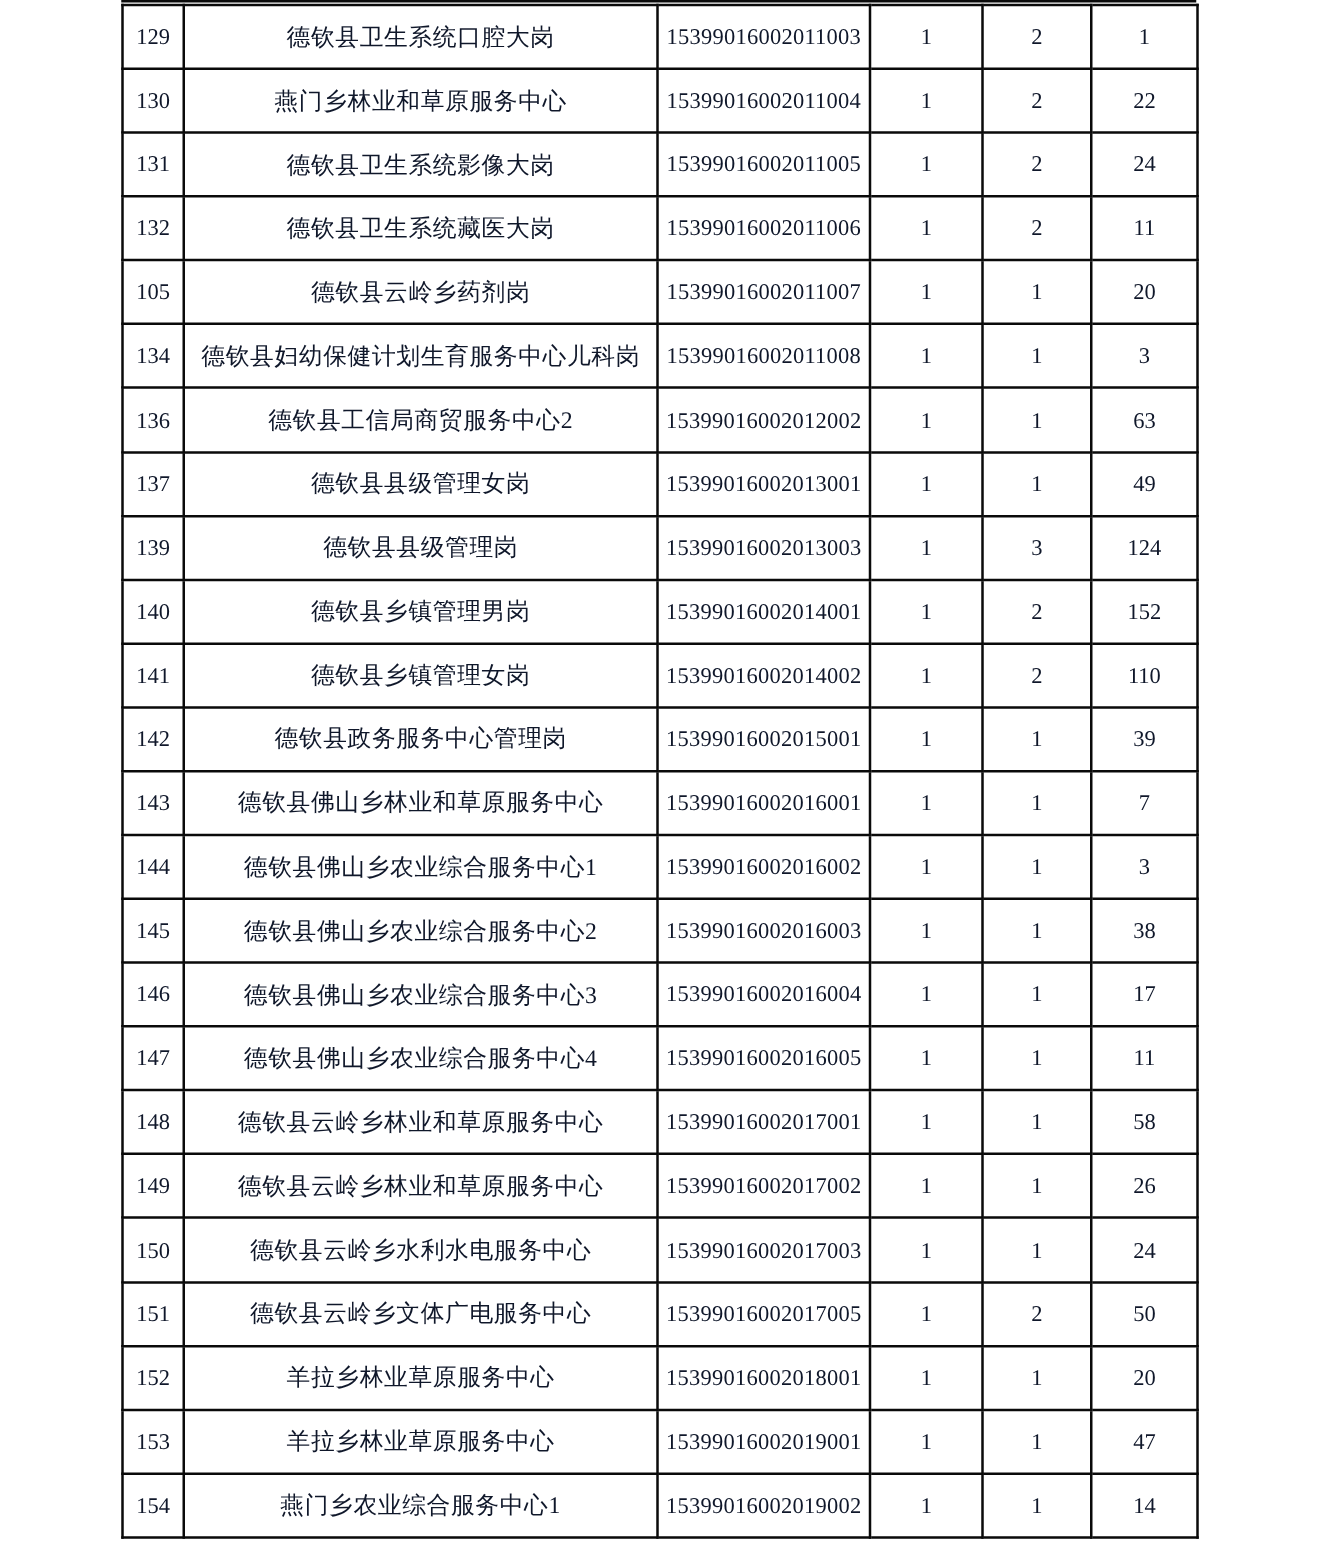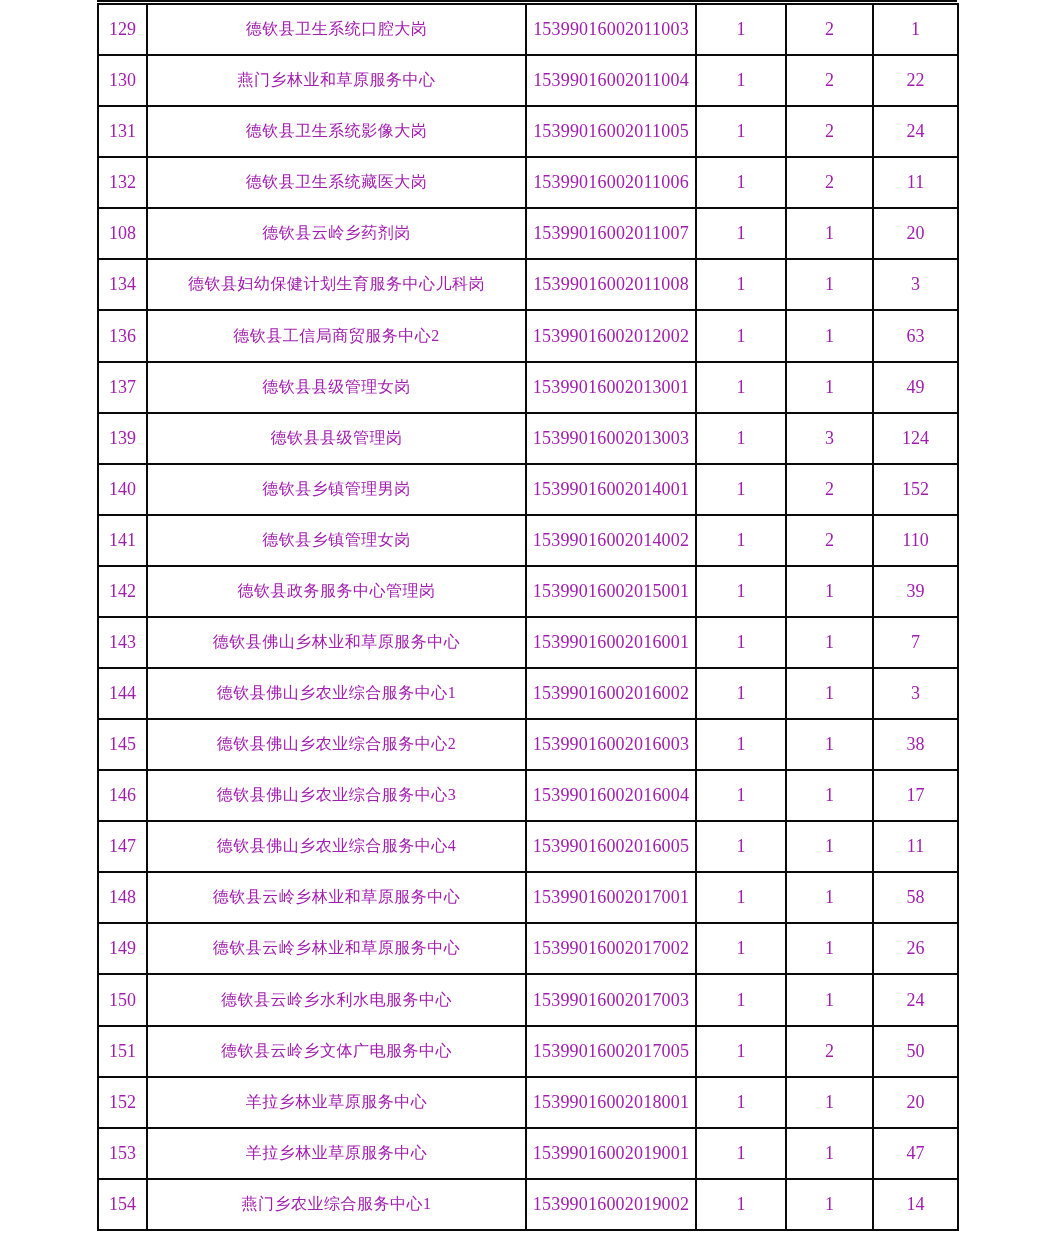--- a/index.html
+++ b/index.html
@@ -7,21 +7,21 @@
     padding: 0;
     background: #ffffff;
   }
   .page {
     position: relative;
     width: 1050px;
     height: 1234px;
     background: #ffffff;
     overflow: hidden;
     font-family: "Liberation Serif", "DejaVu Serif", serif;
-    color: #a21caf;
+    color: #0f172a;
   }
   
   .top-cut-line {
     position: absolute;
     left: 97px;
     top: 0;
     width: 860px;
     height: 2px;
     background: #0a0a0a;
   }
@@ -39,21 +39,21 @@
     vertical-align: middle;
     text-align: center;
     padding: 0 2px;
     overflow: hidden;
     white-space: nowrap;
   }
   td.c-num {
     font-size: 18px;
   }
   td.c-name {
-    font-size: 16px;
+    font-size: 19px;
     letter-spacing: 0.5px;
   }
   td.c-code {
     font-size: 18px;
     letter-spacing: 0.2px;
     border-radius: 18px;
   }
   td.c-val {
     font-size: 18px;
   }
@@ -100,21 +100,21 @@
   </tr>
         <tr>
     <td class="c-num">132</td>
     <td class="c-name">德钦县卫生系统藏医大岗</td>
     <td class="c-code">15399016002011006</td>
     <td class="c-val">1</td>
     <td class="c-val">2</td>
     <td class="c-val">11</td>
   </tr>
         <tr>
-    <td class="c-num">108</td>
+    <td class="c-num">105</td>
     <td class="c-name">德钦县云岭乡药剂岗</td>
     <td class="c-code">15399016002011007</td>
     <td class="c-val">1</td>
     <td class="c-val">1</td>
     <td class="c-val">20</td>
   </tr>
         <tr>
     <td class="c-num">134</td>
     <td class="c-name">德钦县妇幼保健计划生育服务中心儿科岗</td>
     <td class="c-code">15399016002011008</td>

